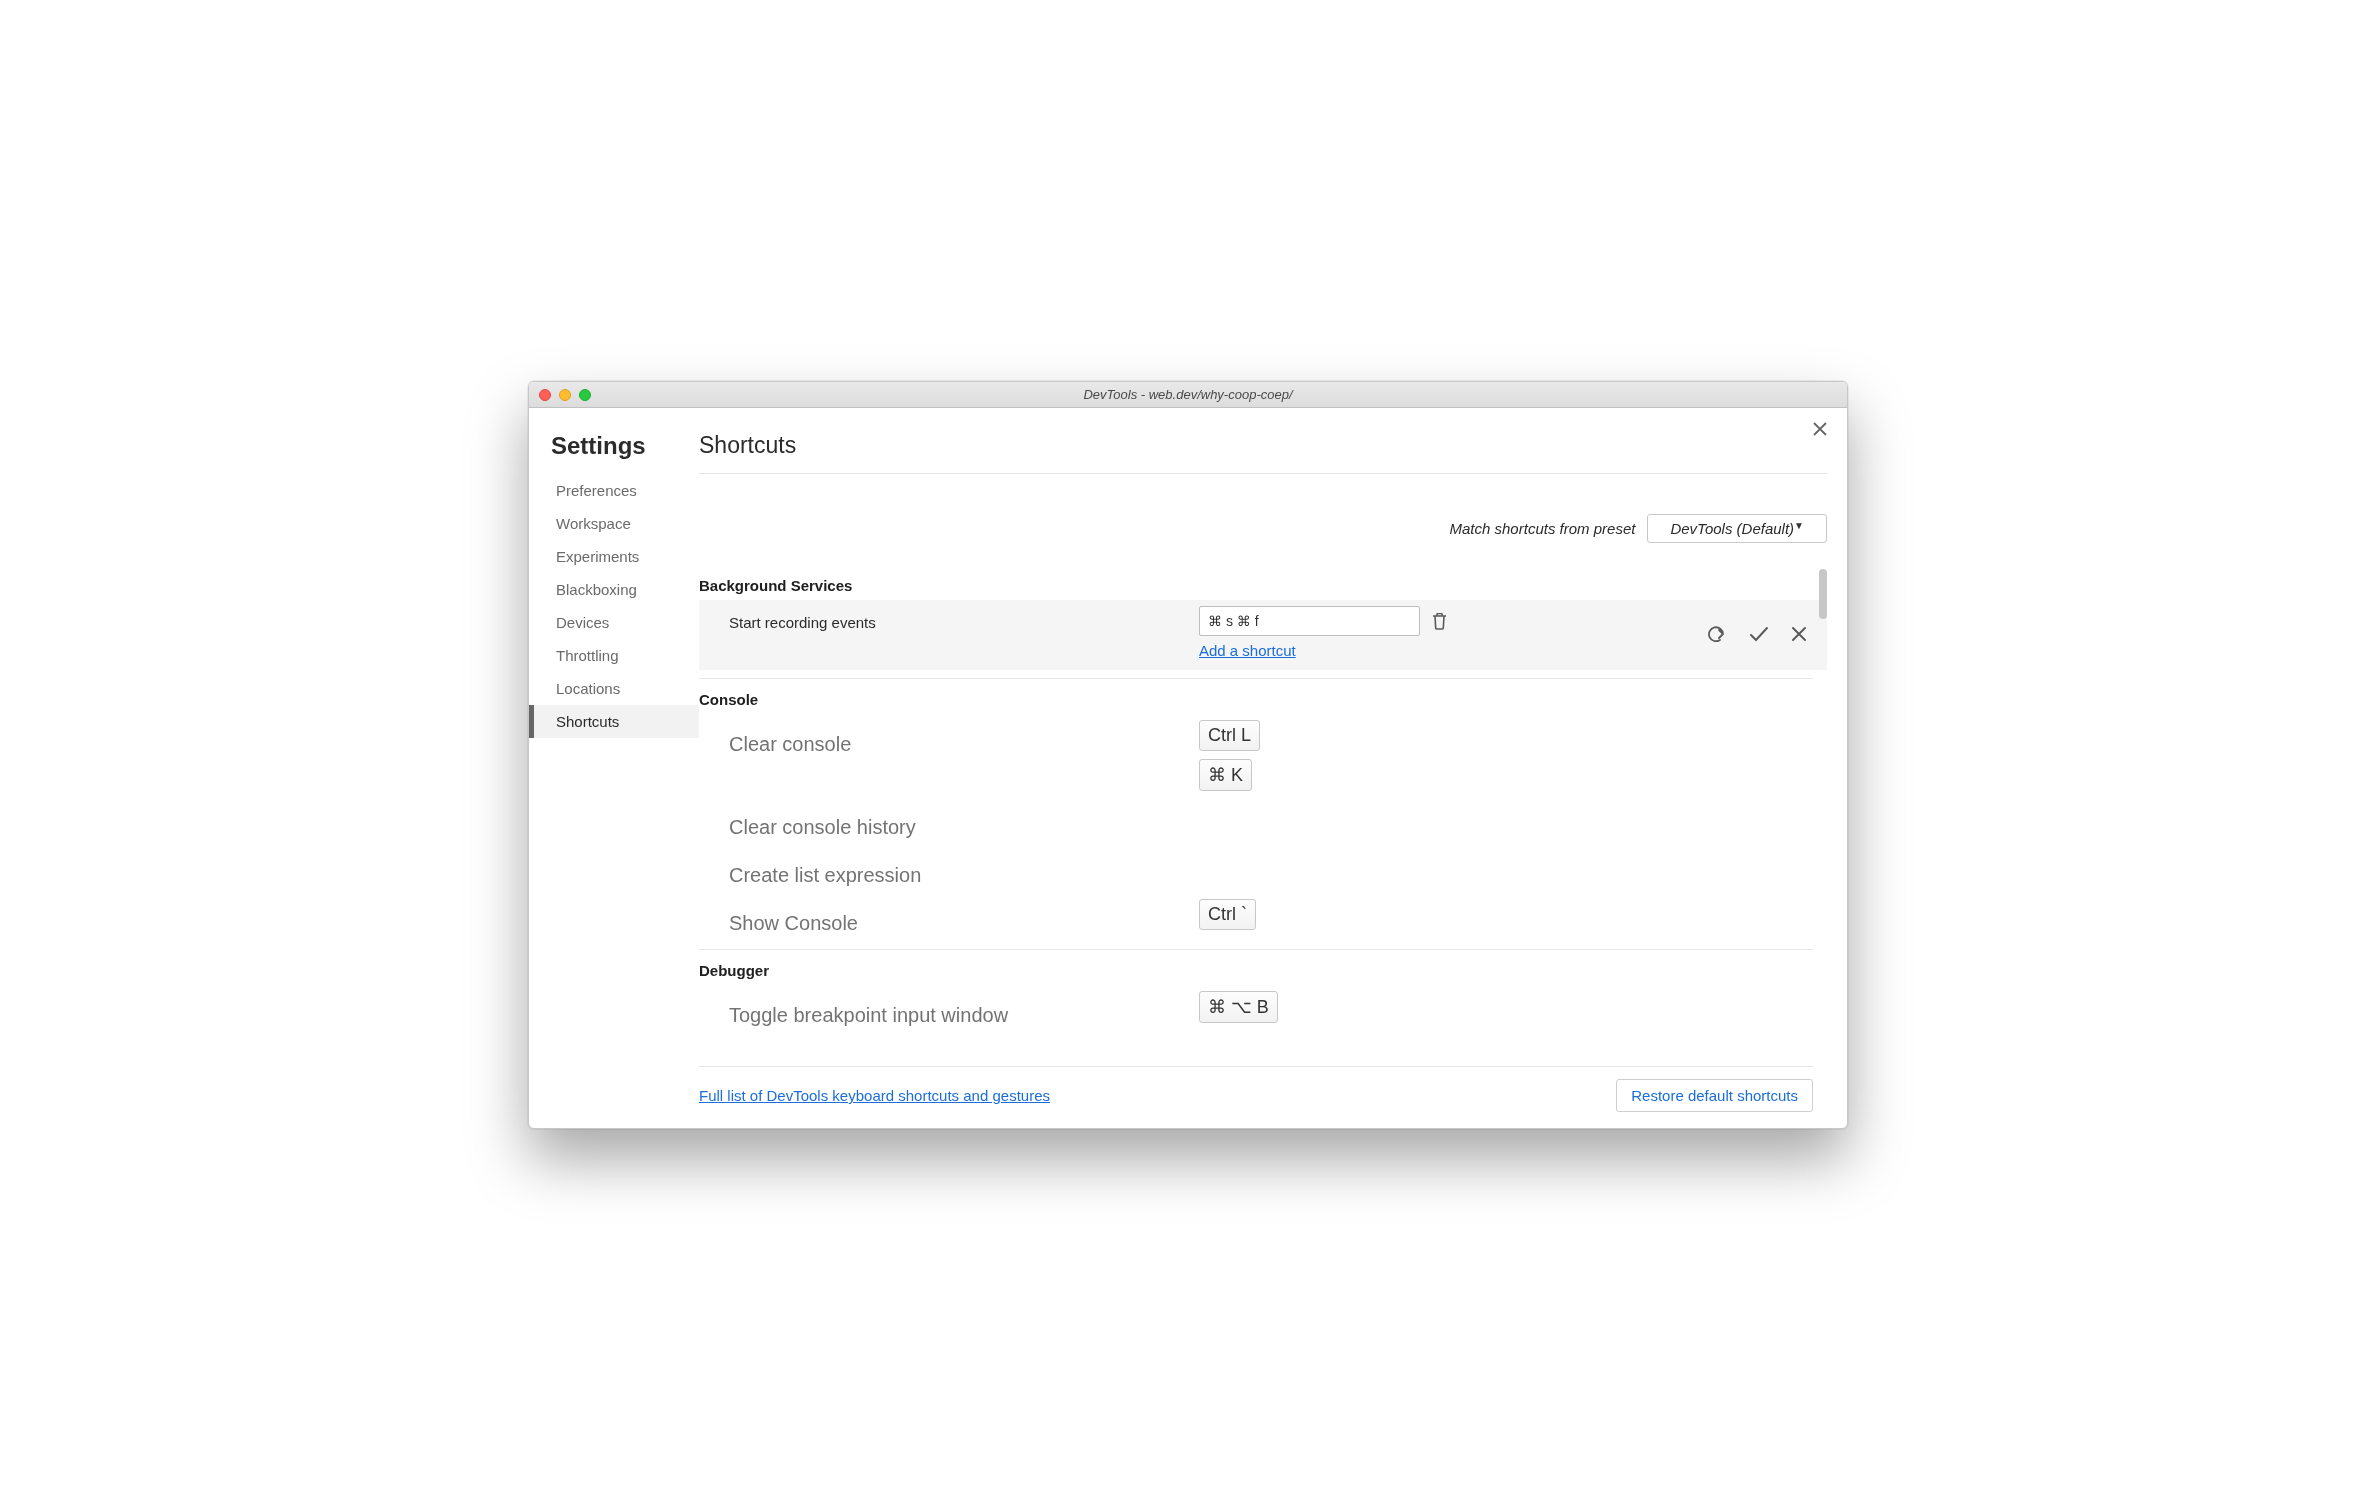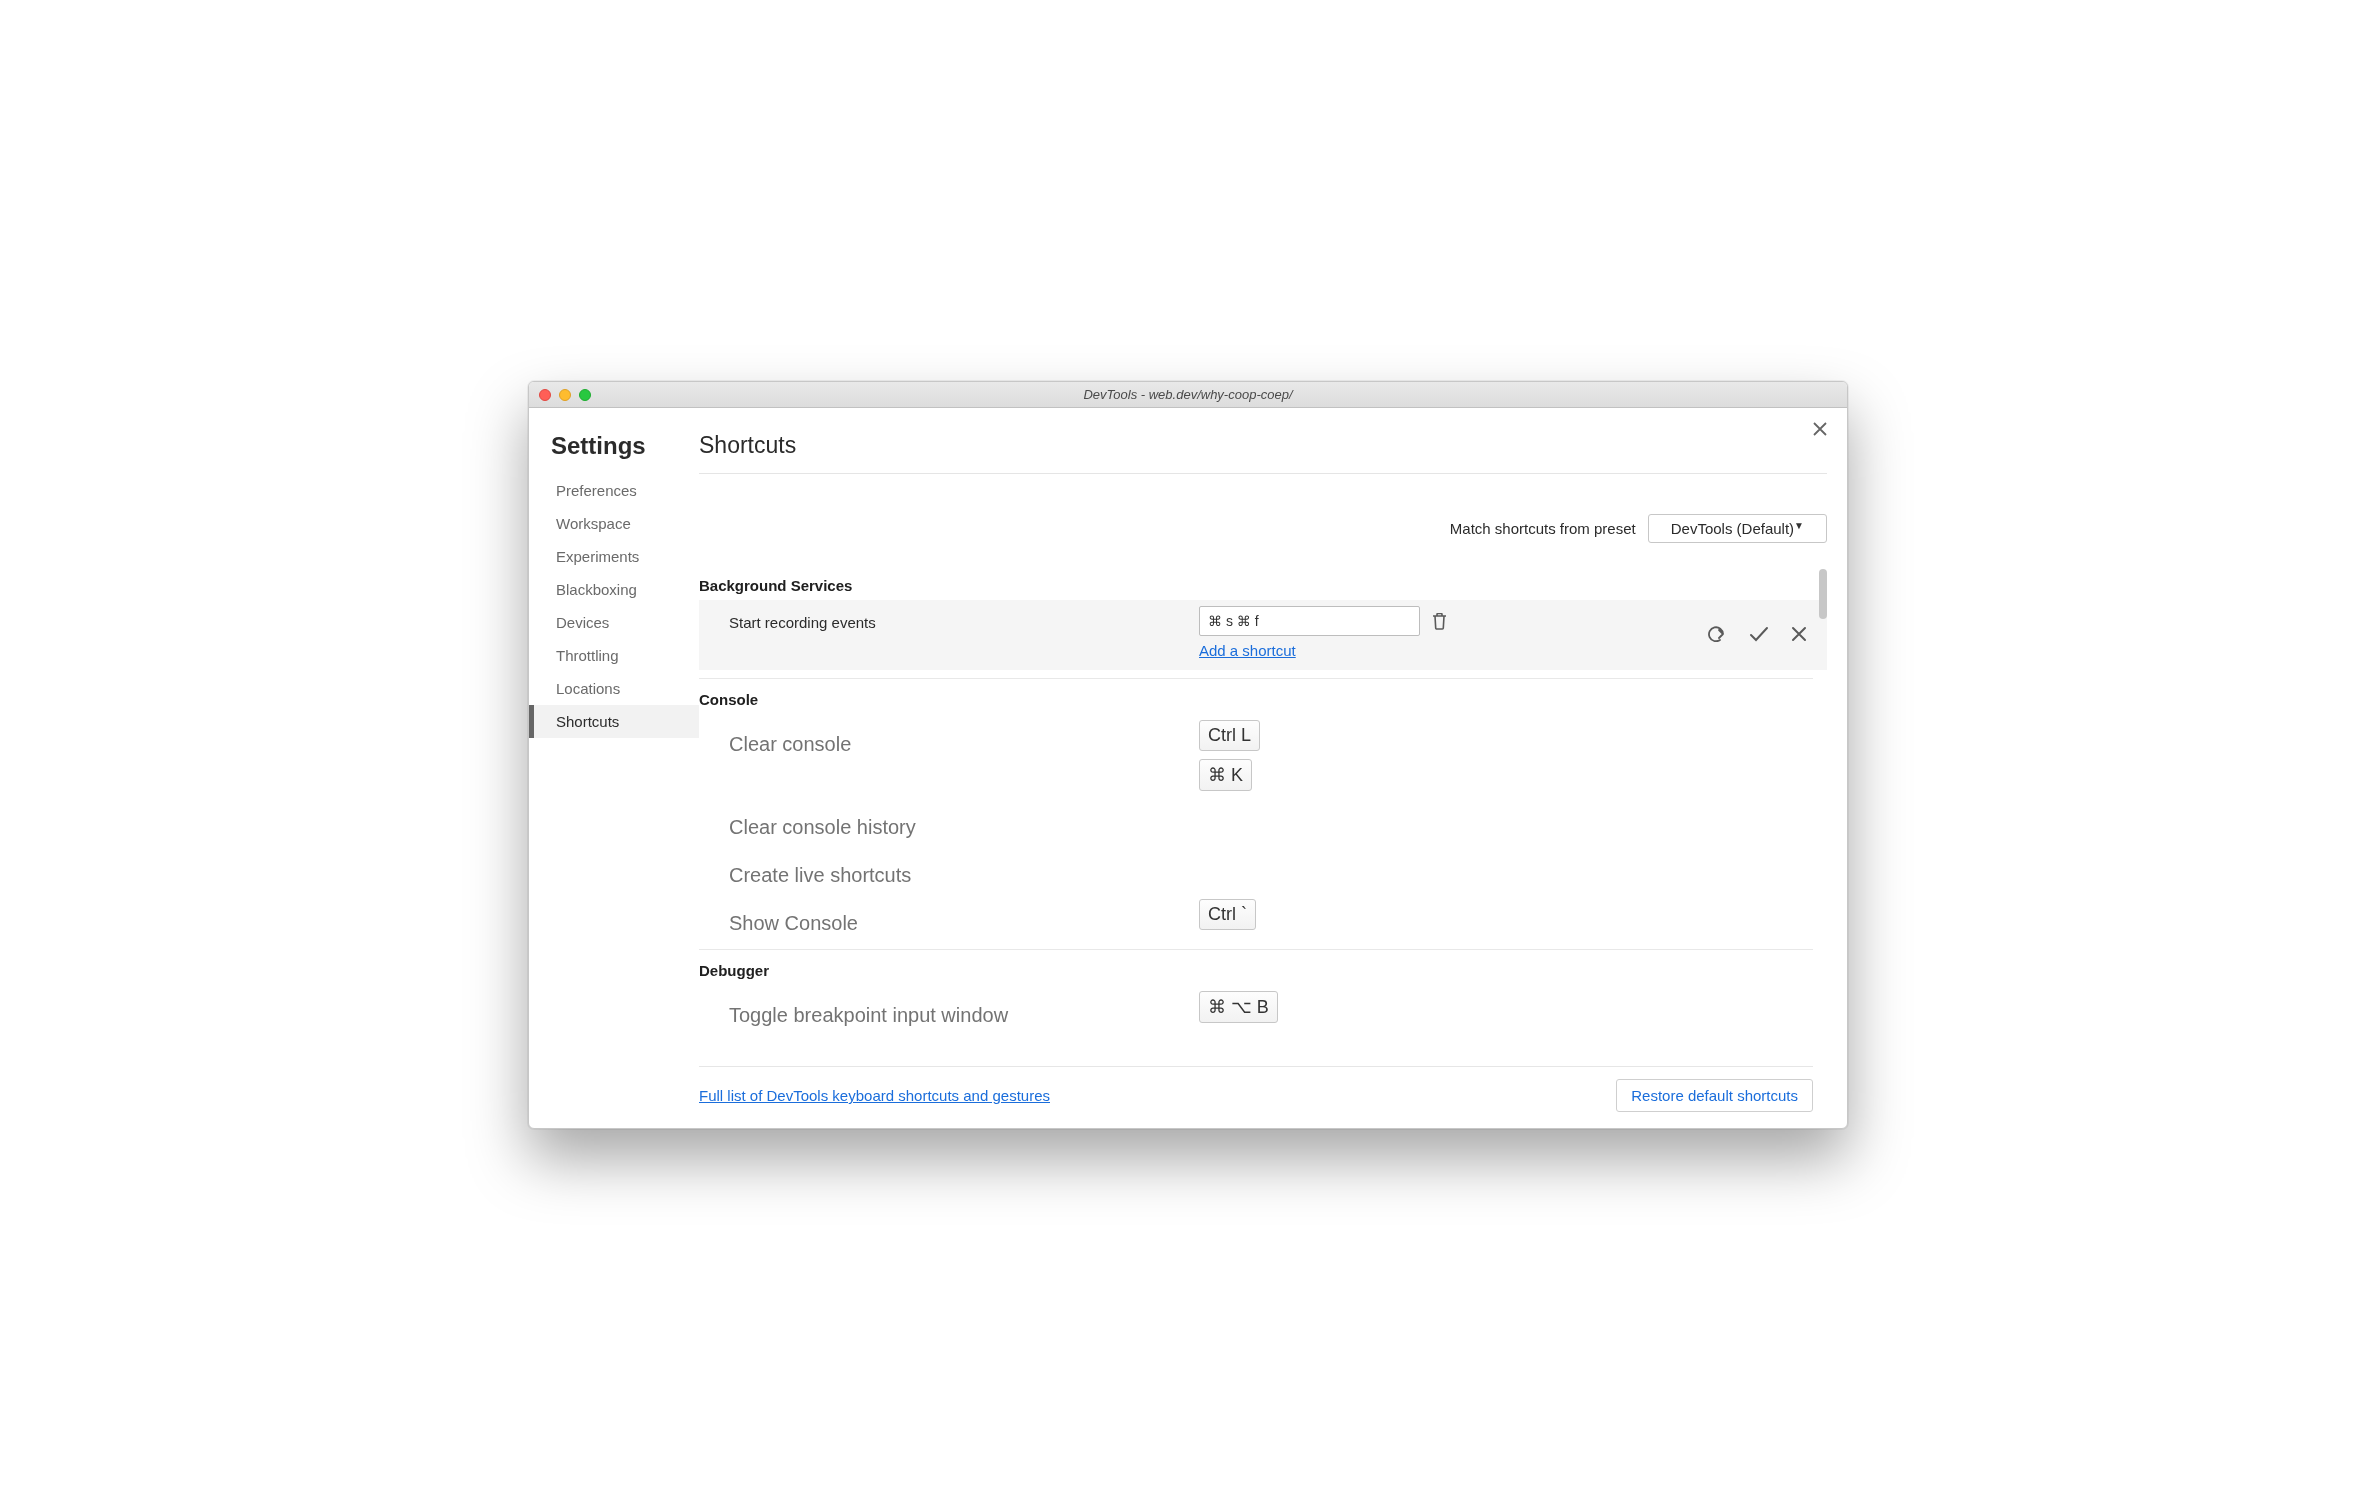--- a/index.html
+++ b/index.html
@@ -74,21 +74,21 @@
     min-width: 0;
   }
   .main-header {
     border-bottom: 1px solid #e5e5e5;
     padding-bottom: 14px;
   }
   .main-header h2 { font-size: 23px; font-weight: 400; color: #2b2b2b; }
 
   .preset-row {
     display: flex; justify-content: flex-end; align-items: center; gap: 12px;
-    padding: 40px 0 26px 0; font-size: 15px; color: #2b2b2b;
+    padding: 40px 0 26px 0; font-size: 15px; color: #2b2b2b; font-style: italic;
   }
   .select {
     display: inline-flex; align-items: flex-start; 
     border: 1px solid #c7c7c7; border-radius: 3px; padding: 5px 22px;
     font-size: 15px; color: #2b2b2b; background: #fff; cursor: pointer;
   }
   .select .caret { font-size: 10px; color: #333; }
 
   .scroll-area {
     position: relative;
@@ -264,21 +264,21 @@
             <div class="value">
               <span class="key-chip">Ctrl L</span>
               <span class="key-chip">⌘ K</span>
             </div>
           </div>
           <div class="shortcut-row">
             <div class="label">Clear console history</div>
             <div class="value"></div>
           </div>
           <div class="shortcut-row">
-            <div class="label">Create live shortcuts</div>
+            <div class="label">Create list expression</div>
             <div class="value"></div>
           </div>
           <div class="shortcut-row">
             <div class="label">Show Console</div>
             <div class="value">
               <span class="key-chip">Ctrl `</span>
             </div>
           </div>
         </div>
 

